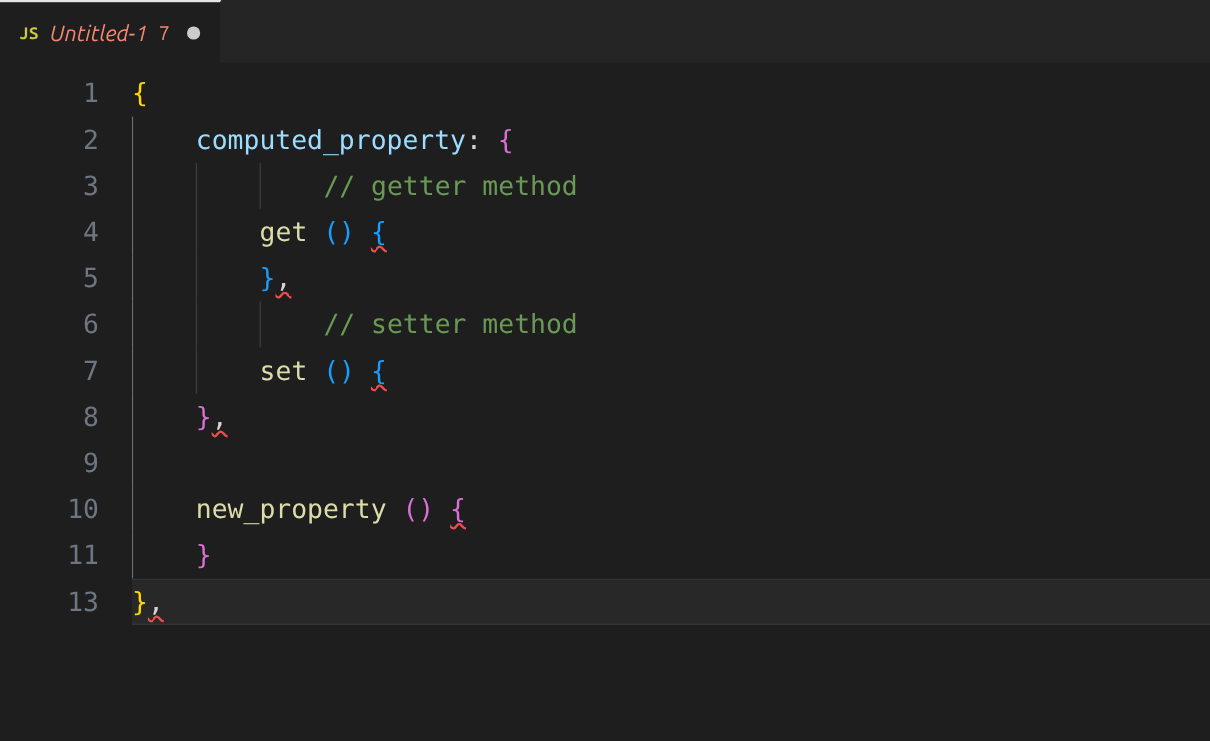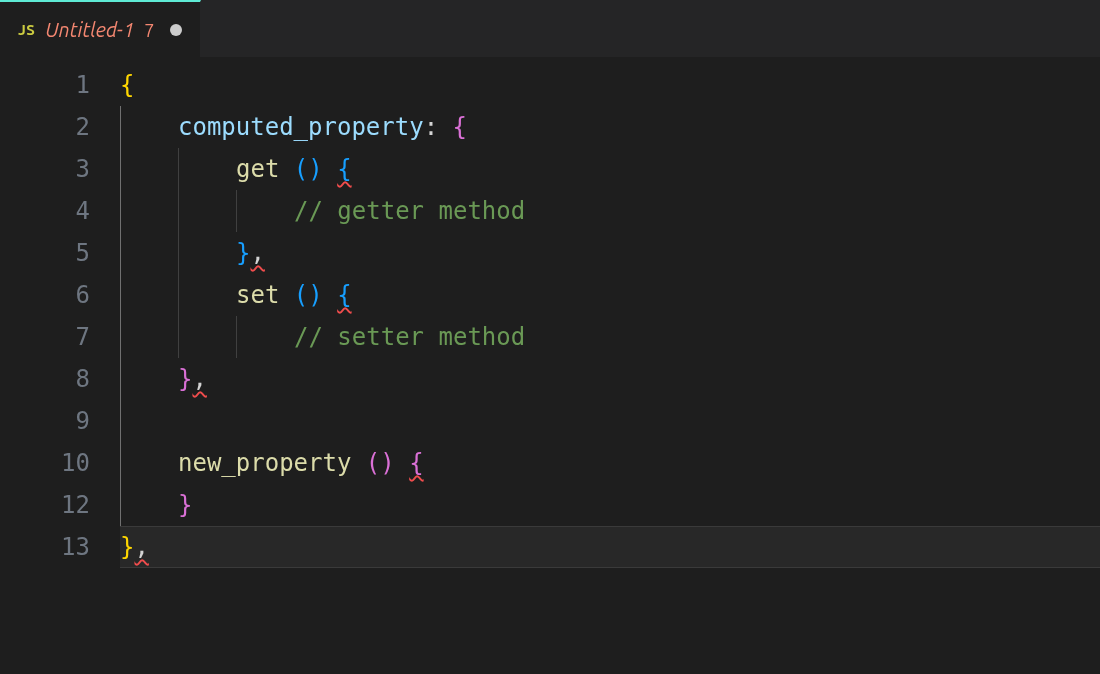--- a/index.html
+++ b/index.html
@@ -16,21 +16,21 @@
     height: 58px;
     background: #252526;
     border-bottom: 1px solid #1e1e1e;
   }
   .tab {
     display: flex;
     align-items: center;
     gap: 10px;
     padding: 0 18px;
     background: #1e1e1e;
-    border-top: 2px solid #5eead4;
+    border-top: 2px solid #e5e5e5;
     border-right: 1px solid #252526;
     font-size: 20px;
     font-family: -apple-system, "Segoe UI", Ubuntu, sans-serif;
     cursor: pointer;
   }
   .tab .js-label {
     color: #cbcb41;
     font-weight: 700;
     font-size: 15px;
     letter-spacing: 0.5px;
@@ -125,39 +125,39 @@
     <div class="ln">1</div>
     <div class="ln">2</div>
     <div class="ln">3</div>
     <div class="ln">4</div>
     <div class="ln">5</div>
     <div class="ln">6</div>
     <div class="ln">7</div>
     <div class="ln">8</div>
     <div class="ln">9</div>
     <div class="ln">10</div>
-    <div class="ln">12</div>
+    <div class="ln">11</div>
     <div class="ln">13</div>
   </div>
 
   <div class="code">
 
     <div class="line"><span class="brace-yellow">{</span></div>
 
     <div class="line"><span class="ig first"></span><span class="key">computed_property</span><span class="punct">:</span> <span class="brace-pink">{</span></div>
 
+    <div class="line"><span class="ig first"></span><span class="ig"></span><span class="ig"></span><span class="comment">// getter method</span></div>
+
     <div class="line"><span class="ig first"></span><span class="ig"></span><span class="func">get</span> <span class="brace-blue">()</span> <span class="brace-blue err">{</span></div>
-
-    <div class="line"><span class="ig first"></span><span class="ig"></span><span class="ig"></span><span class="comment">// getter method</span></div>
 
     <div class="line"><span class="ig first"></span><span class="ig"></span><span class="brace-blue">}</span><span class="punct err">,</span></div>
 
+    <div class="line"><span class="ig first"></span><span class="ig"></span><span class="ig"></span><span class="comment">// setter method</span></div>
+
     <div class="line"><span class="ig first"></span><span class="ig"></span><span class="func">set</span> <span class="brace-blue">()</span> <span class="brace-blue err">{</span></div>
-
-    <div class="line"><span class="ig first"></span><span class="ig"></span><span class="ig"></span><span class="comment">// setter method</span></div>
 
     <div class="line"><span class="ig first"></span><span class="brace-pink">}</span><span class="punct err">,</span></div>
 
     <div class="line"><span class="ig first"></span></div>
 
     <div class="line"><span class="ig first"></span><span class="func">new_property</span> <span class="brace-pink">()</span> <span class="brace-pink err">{</span></div>
 
 
     <div class="line"><span class="ig first"></span><span class="brace-pink">}</span></div>
 

